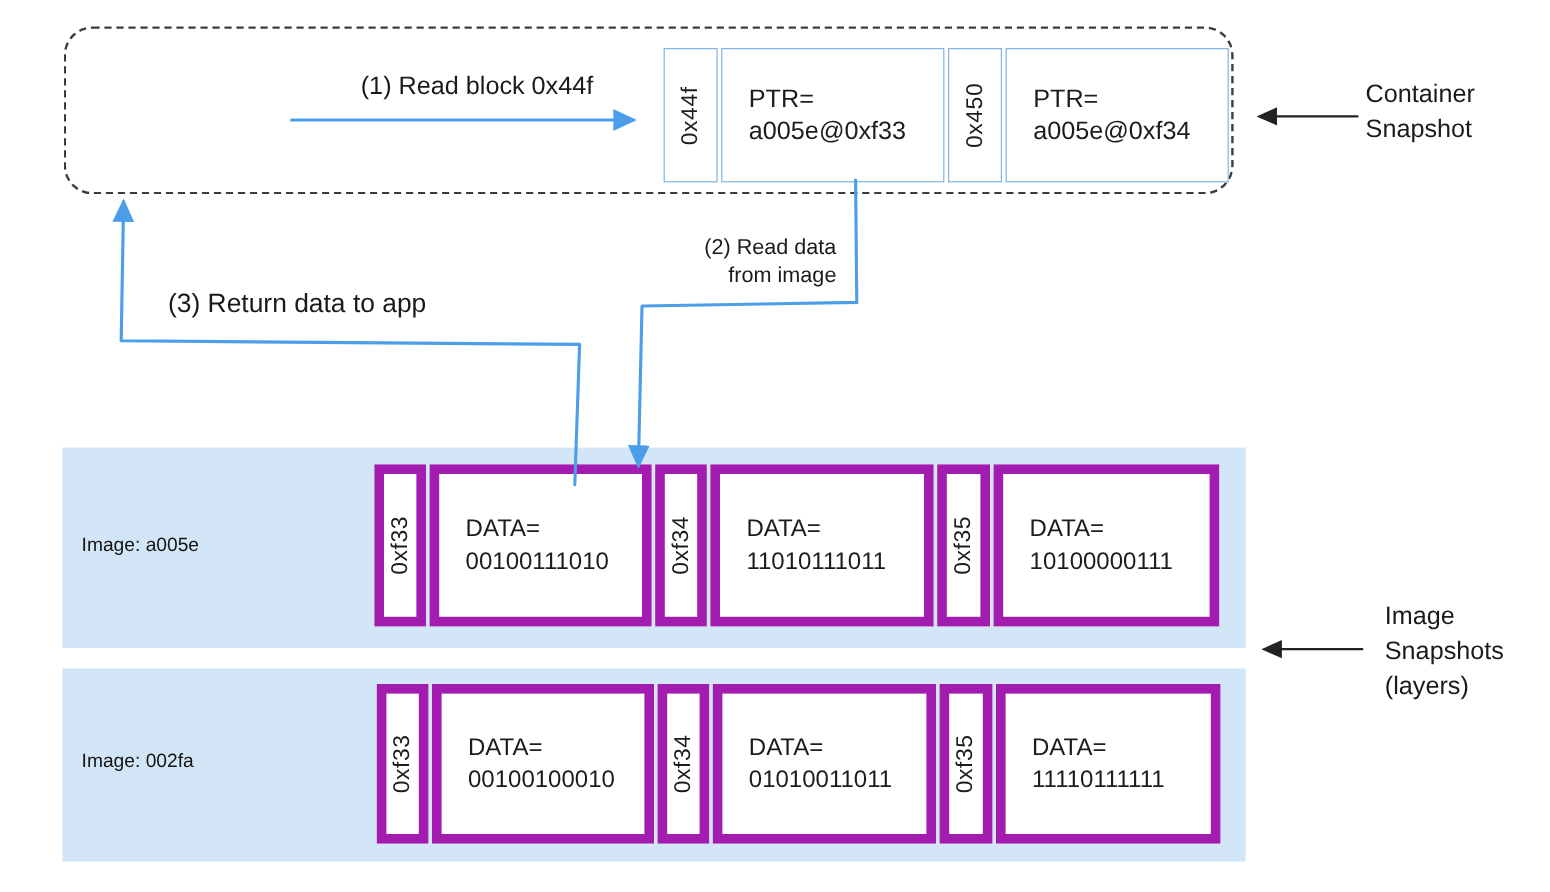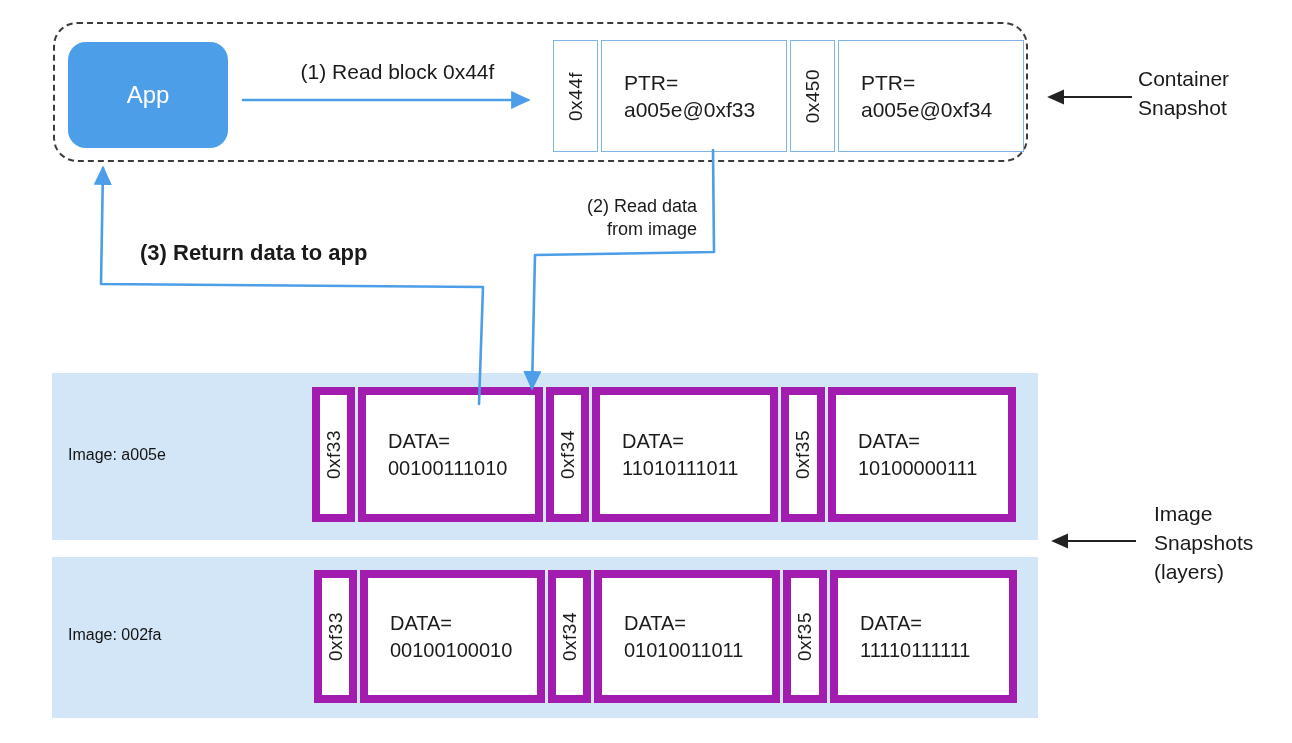--- a/index.html
+++ b/index.html
@@ -43,37 +43,34 @@
   
   .band { background:#D3E6F7; }
   .band1 { left:52px; top:373px; width:986px; height:167px; }
   .band2 { left:52px; top:557px; width:986px; height:161px; }
   .band-name { font-size:16px; color:#141414; }
 
   
   .lbl { color:#1a1a1a; }
   .step1-label { left:250px; top:60px; width:295px; text-align:center; font-size:21px; }
   .step2-label { left:540px; top:195px; width:157px; text-align:right; font-size:18px; line-height:23px; }
-  .step3-label { left:140px; top:240px; font-size:22px;font-weight:bold; }
+  .step3-label { left:140px; top:240px; font-size:22px; }
   .side-label  { font-size:21px; line-height:29px; }
   .container-side-label { left:1138px; top:64px; }
   .images-side-label { left:1154px; top:499px; }
 
   svg.overlay { position:absolute; left:0; top:0; pointer-events:none; z-index:10; }
 </style>
 </head>
 <body>
 
 <div class="canvas">
 
   <div class="abs container-outline"></div>
 
-  <div class="abs app-box">
-    <span>App</span>
-  </div>
 
   <div class="abs cell light" style="left:553px;top:40px;width:45px;height:112px">
     <span class="vtext">0x44f</span>
   </div>
   <div class="abs cell light valcell" style="left:601px;top:40px;width:186px;height:112px">
     <div class="ln">PTR=</div>
     <div class="ln">a005e@0xf33</div>
   </div>
   <div class="abs cell light" style="left:790px;top:40px;width:45px;height:112px">
     <span class="vtext">0x450</span>

